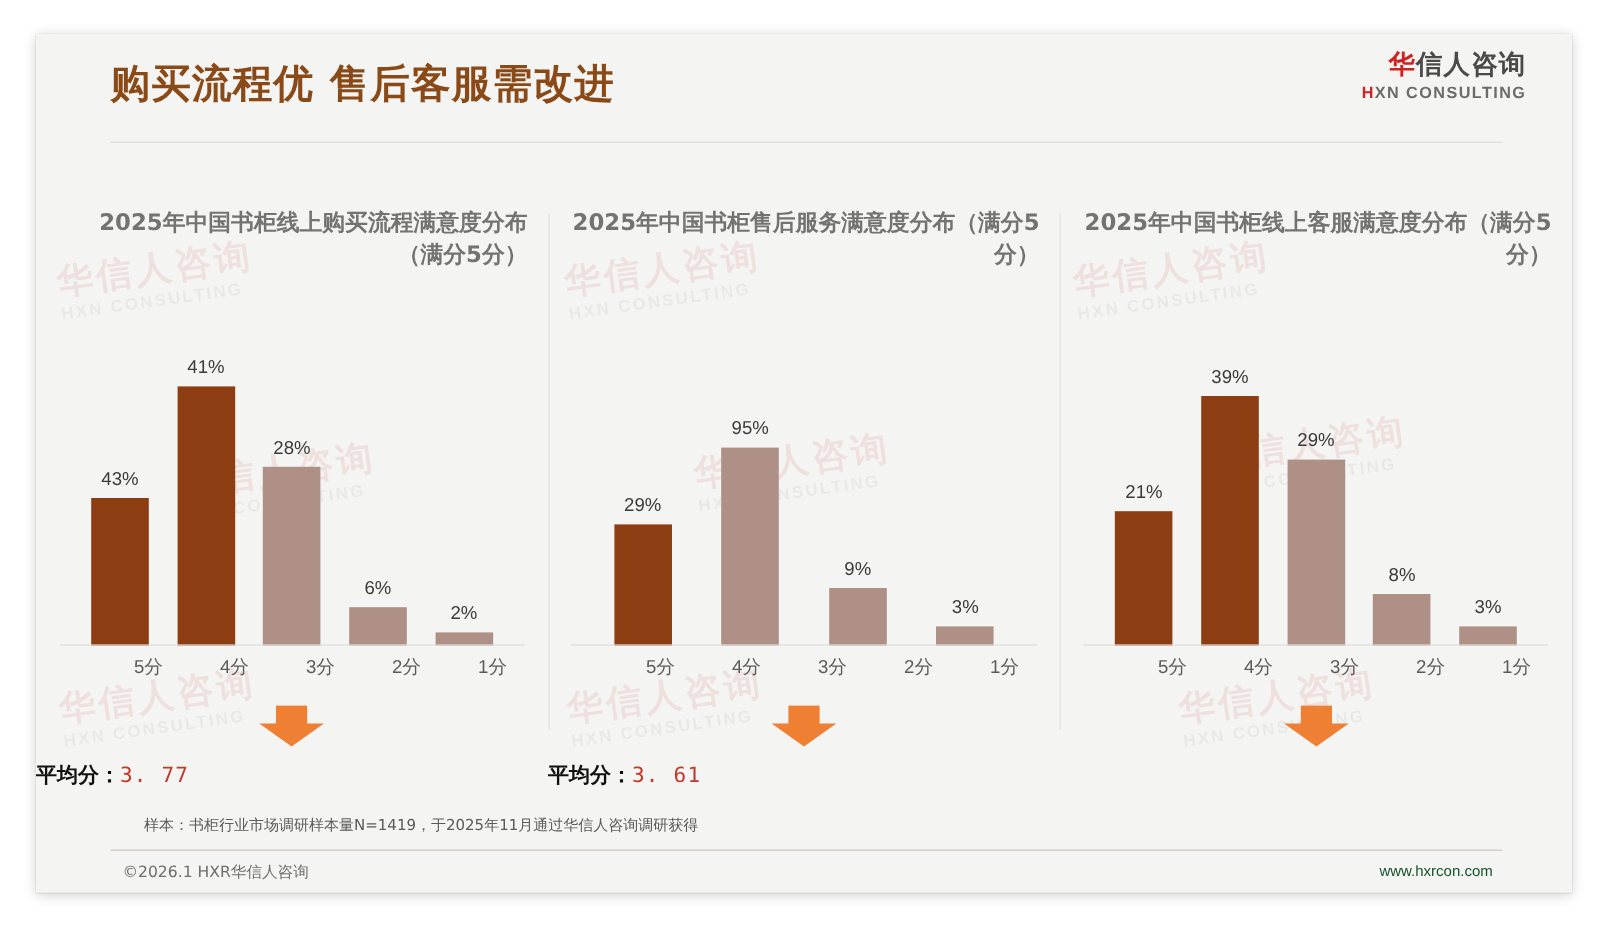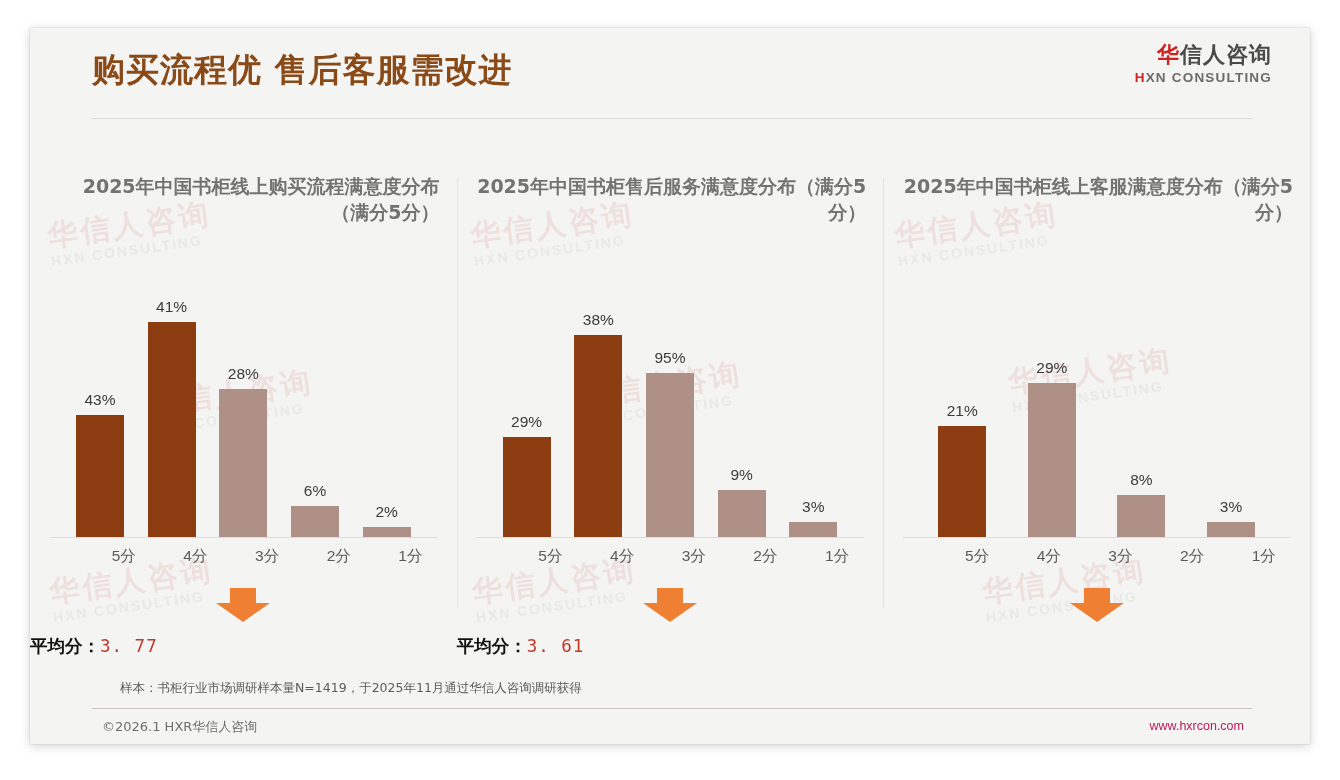--- a/index.html
+++ b/index.html
@@ -262,21 +262,21 @@
     font-size: 13px;
     color: #6e6e6e;
     white-space: nowrap;
     font-family: "DejaVu Sans", "Liberation Sans", sans-serif;
   }
   .footer-right {
     position: absolute;
     right: 66px;
     top: 691px;
     font-size: 12.5px;
-    color: #be185d;
+    color: #14532d;
     white-space: nowrap;
     text-align: center;
   }
 </style>
 </head>
 <body>
 
 <div class="slide">
 
   <div class="header">
@@ -365,24 +365,20 @@
         <div class="wm-en">HXN CONSULTING</div>
       </div>
 
       <div class="plot">
         <div class="bars">
           <div class="bar-slot">
               <span class="bar-label">29%</span>
               <div class="bar" style="height: 42.2222%; background: rgb(140, 62, 18);"></div>
             </div>
           <div class="bar-slot">
-              <span class="bar-label">38%</span>
-              <div class="bar" style="height: 84.4444%; background: rgb(140, 62, 18);"></div>
-            </div>
-          <div class="bar-slot">
               <span class="bar-label">95%</span>
               <div class="bar" style="height: 68.8889%; background: rgb(175, 144, 134);"></div>
             </div>
           <div class="bar-slot">
               <span class="bar-label">9%</span>
               <div class="bar" style="height: 20%; background: rgb(175, 144, 134);"></div>
             </div>
           <div class="bar-slot">
               <span class="bar-label">3%</span>
               <div class="bar" style="height: 6.66667%; background: rgb(175, 144, 134);"></div>
@@ -424,20 +420,24 @@
         <div class="wm-en">HXN CONSULTING</div>
       </div>
 
       <div class="plot">
         <div class="bars">
           <div class="bar-slot">
               <span class="bar-label">21%</span>
               <div class="bar" style="height: 46.6667%; background: rgb(140, 62, 18);"></div>
             </div>
           <div class="bar-slot">
+              <span class="bar-label">39%</span>
+              <div class="bar" style="height: 86.6667%; background: rgb(140, 62, 18);"></div>
+            </div>
+          <div class="bar-slot">
               <span class="bar-label">29%</span>
               <div class="bar" style="height: 64.4444%; background: rgb(175, 144, 134);"></div>
             </div>
           <div class="bar-slot">
               <span class="bar-label">8%</span>
               <div class="bar" style="height: 17.7778%; background: rgb(175, 144, 134);"></div>
             </div>
           <div class="bar-slot">
               <span class="bar-label">3%</span>
               <div class="bar" style="height: 6.66667%; background: rgb(175, 144, 134);"></div>

